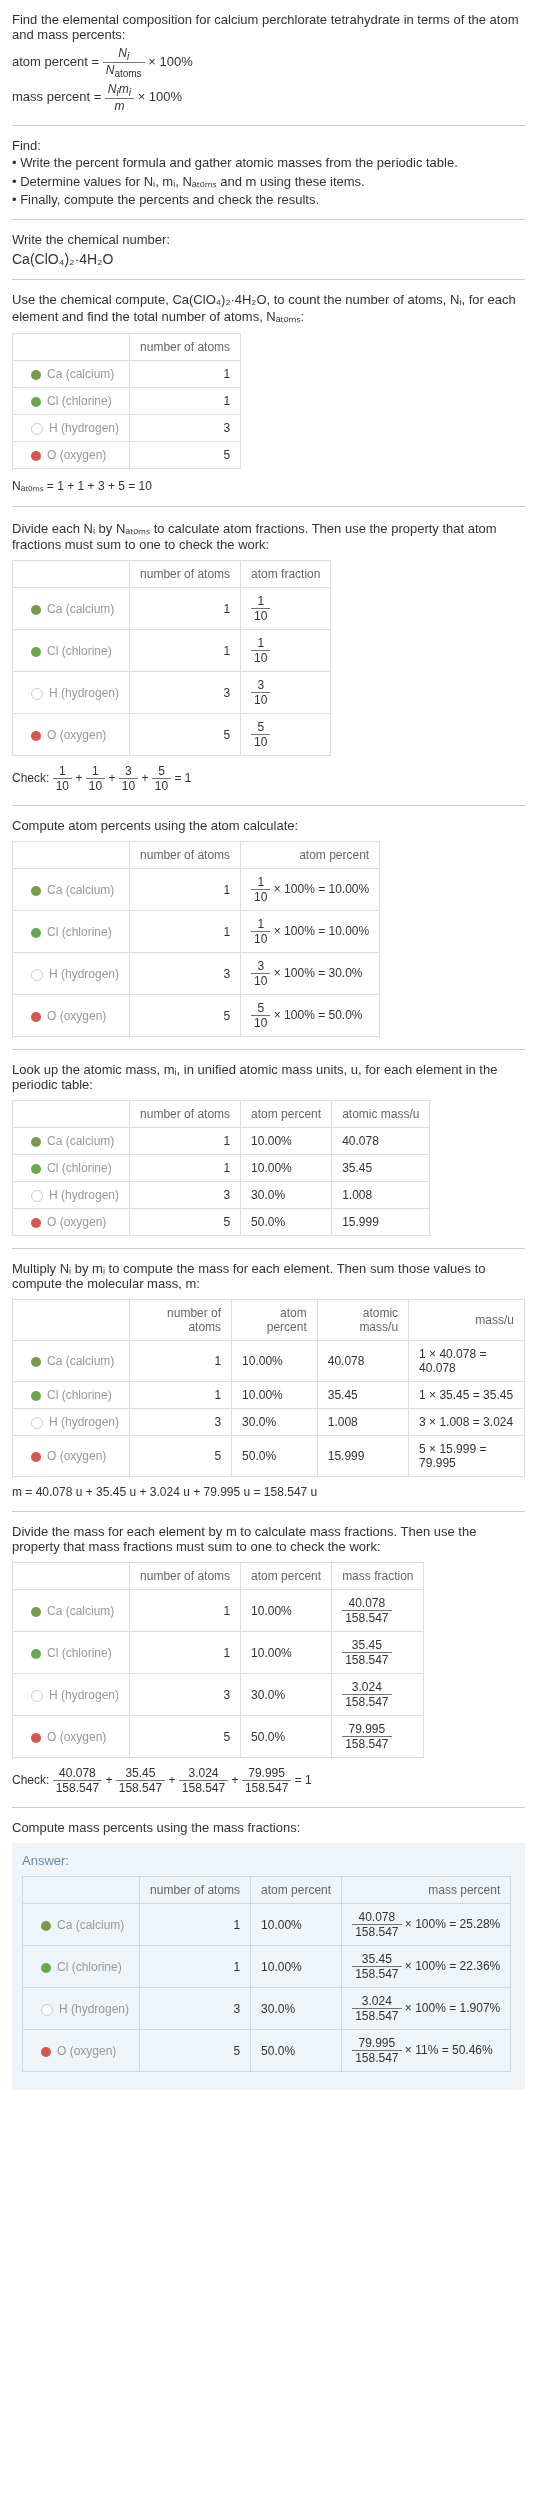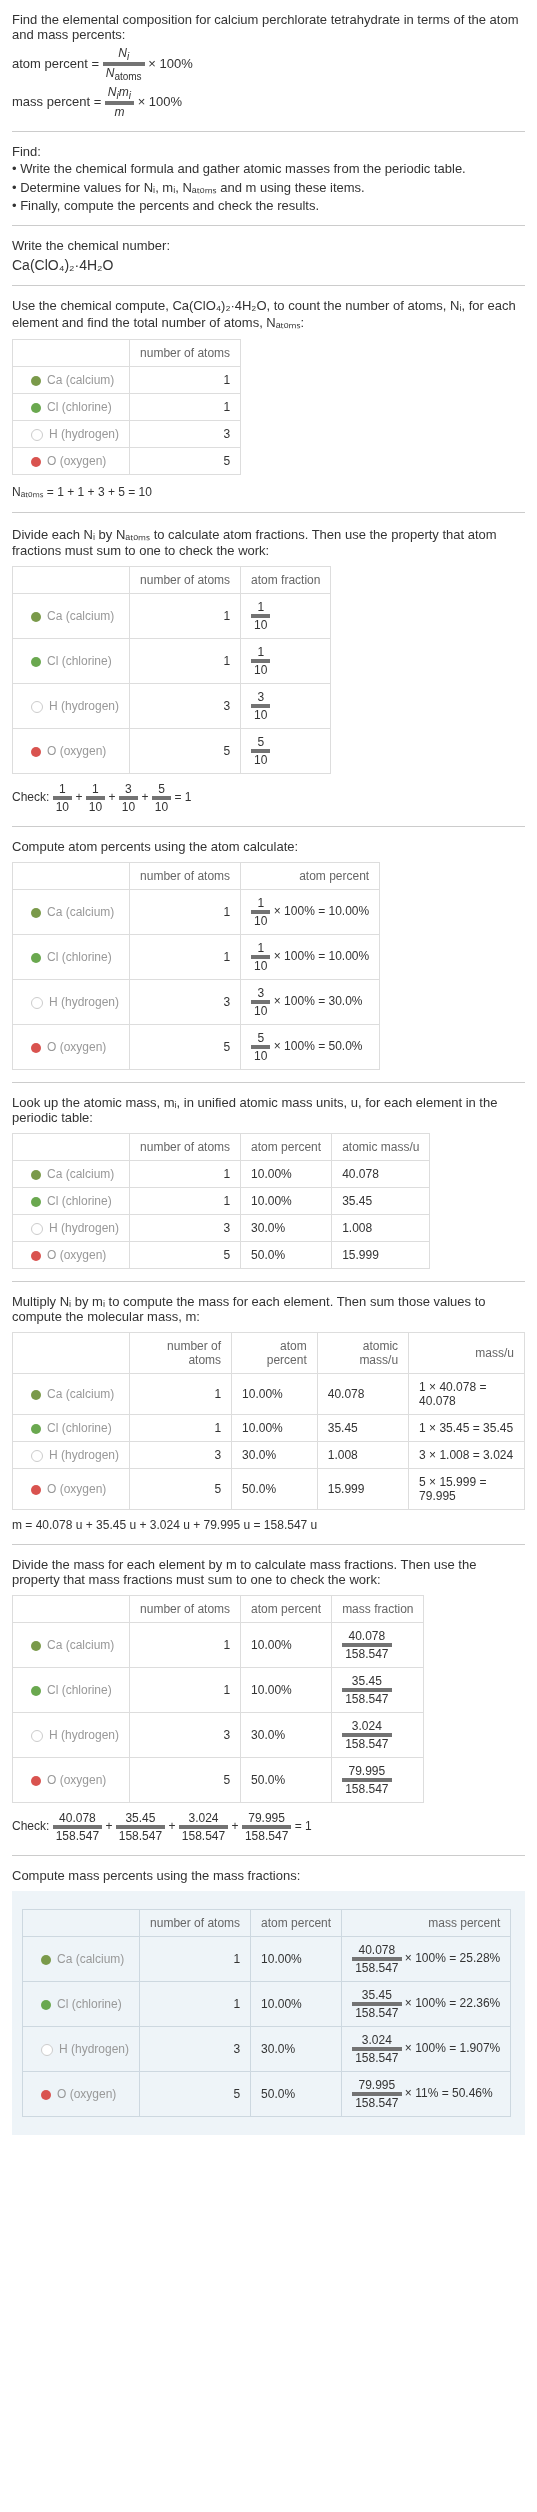--- a/index.html
+++ b/index.html
@@ -19,21 +19,21 @@
       font-size: 13px;
     }
     .frac {
       display: inline-block;
       vertical-align: middle;
       text-align: center;
       font-size: 12px;
     }
     .frac .num {
       display: block;
-      border-bottom: 4px solid #737373;
+      border-bottom: 1px solid #737373;
       padding: 0 3px;
     }
     .frac .den {
       display: block;
       padding: 0 3px;
     }
     hr {
       border: none;
       border-top: 1px solid #ccc;
       margin: 12px 0;
@@ -115,21 +115,21 @@
   <span class="frac">
     <span class="num"><span class="ital">N</span><span class="subsc ital">i</span><span class="ital">m</span><span class="subsc ital">i</span></span>
     <span class="den"><span class="ital">m</span></span>
   </span>
   <span> × 100%</span>
 </div>
 
 <hr>
 
 <div>Find:</div>
-<div class="plan-item">• Write the chemical formula and gather atomic masses from the periodic table.</div>
+<div class="plan-item">• Write the percent formula and gather atomic masses from the periodic table.</div>
 <div class="plan-item">• Determine values for Nᵢ, mᵢ, Nₐₜₒₘₛ and m using these items.</div>
 <div class="plan-item">• Finally, compute the percents and check the results.</div>
 
 <hr>
 
 <div>Write the chemical number:</div>
 <div class="chem-formula" style="margin-top:4px;">Ca(ClO₄)₂·4H₂O</div>
 
 <hr>
 
@@ -376,20 +376,21 @@
   <span> + </span>
   <span class="frac"><span class="num">79.995</span><span class="den">158.547</span></span>
   <span> = 1</span>
 </div>
 
 <hr>
 
 <div>Compute mass percents using the mass fractions:</div>
 
 <div class="answer-box">
+  <div style="color:#6a8aa8;margin-bottom:6px;">Answer:</div>
   <table>
     <tbody>
         <tr>
           <th></th>
           <th>number of atoms</th>
           <th>atom percent</th>
           <th>mass percent</th>
         </tr>
     <tr>
           <td class="elem-cell"><span class="dot dot-ca"></span><span>Ca (calcium)</span></td>

